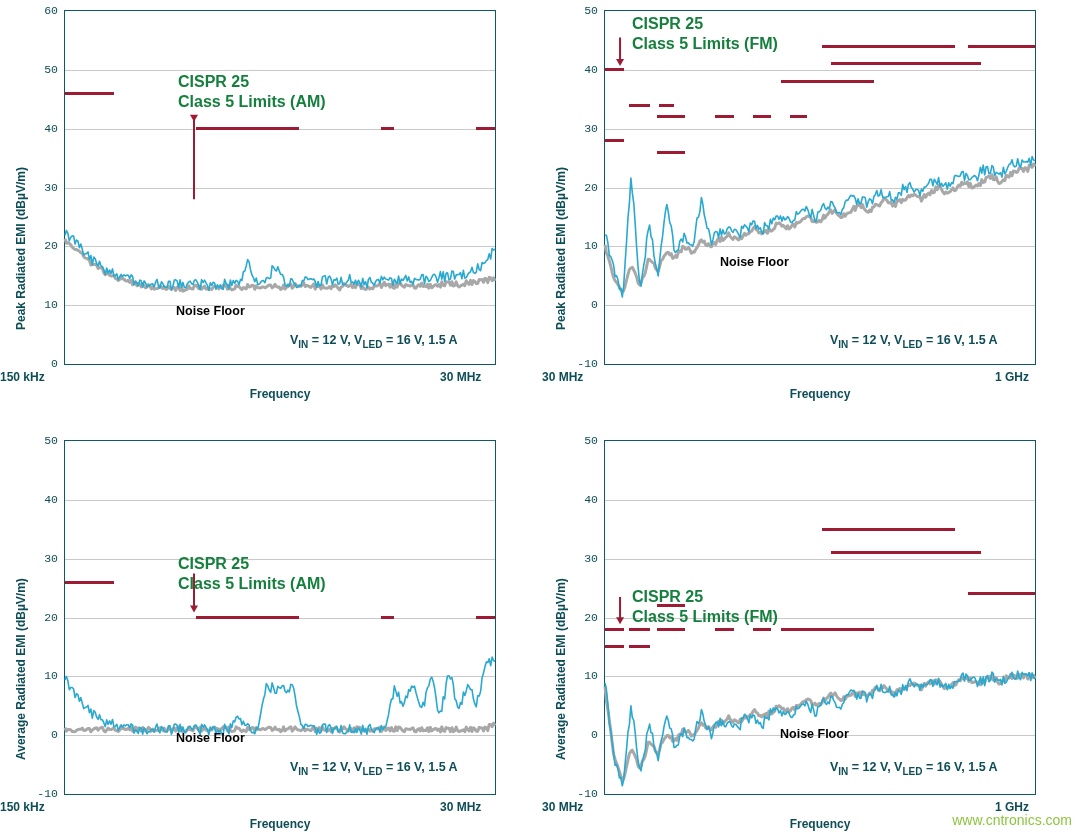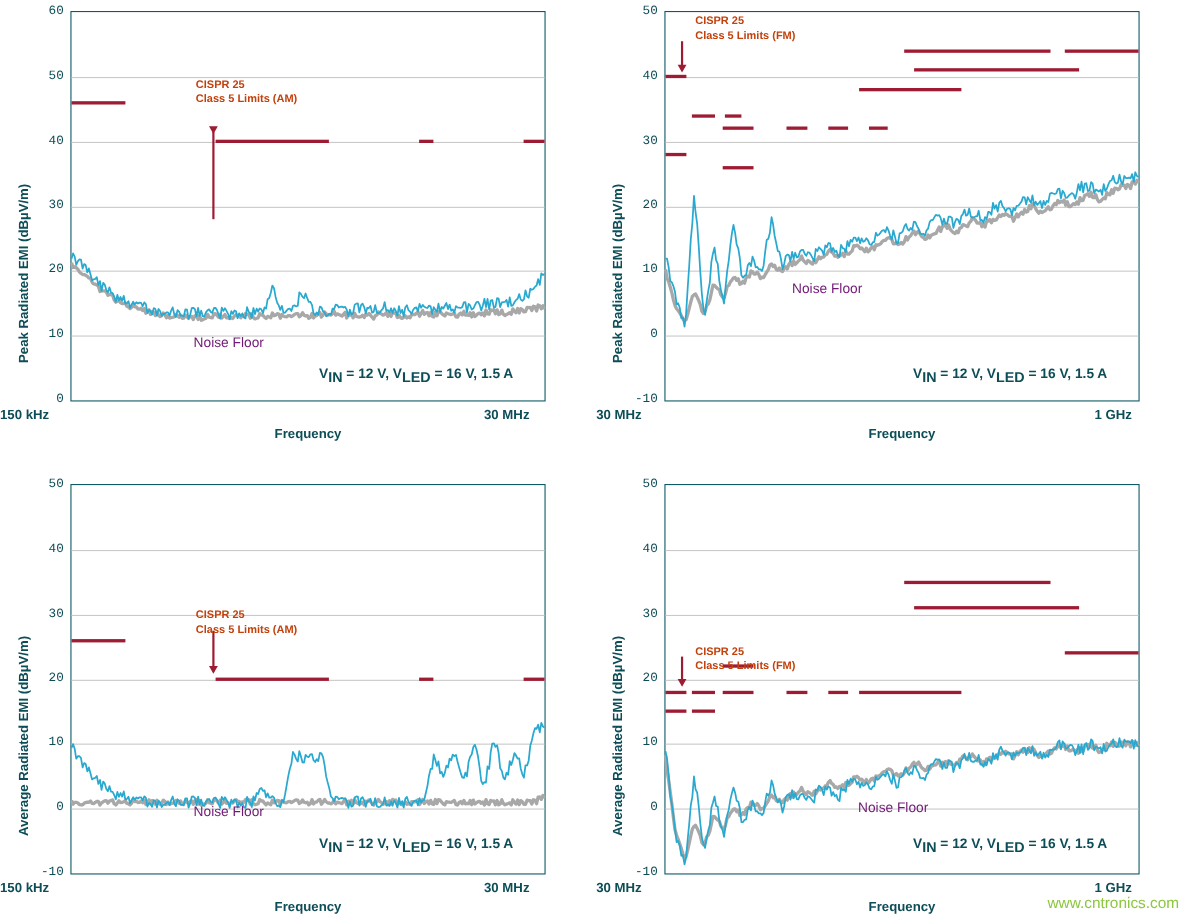--- a/index.html
+++ b/index.html
@@ -6,24 +6,24 @@
   body{width:1080px;height:832px;font-family:"Liberation Sans",sans-serif;position:relative;overflow:hidden;}
   .grid-wrap{position:absolute;inset:0;}
   .panel{position:absolute;}
   .plot{position:absolute;border:1.5px solid #0d5a66;background:#fff;box-sizing:border-box;}
   .gridline{position:absolute;left:0;right:0;height:1px;background:#c9c9c9;}
   .ytick{position:absolute;right:0;transform:translateY(-50%);font-size:11.5px;color:#0d4d57;text-align:right;font-family:Liberation Mono, monospace;}
   .ylabel{position:absolute;font-size:12px;font-weight:bold;color:#0d4d57;transform-origin:left top;white-space:nowrap;}
   .xlabel{position:absolute;font-size:12px;font-weight:bold;color:#0d4d57;text-align:center;}
   .xend{position:absolute;font-size:12px;font-weight:bold;color:#0d4d57;white-space:nowrap;}
   .limit{position:absolute;background:#9e1b34;height:3px;}
-  .ann{position:absolute;color:#c2410c;font-size:10px;font-weight:bold;line-height:1.25;white-space:nowrap;}
-  .noise{position:absolute;color:#701a75;font-size:12.5px;font-weight:normal;}
+  .ann{position:absolute;color:#15803d;font-size:16px;font-weight:bold;line-height:1.25;white-space:nowrap;}
+  .noise{position:absolute;color:#000000;font-size:12.5px;font-weight:bold;}
   .cond{position:absolute;color:#0d4d57;font-size:12.5px;font-weight:bold;white-space:nowrap;}
-  .cond sub{font-size:13px;}
+  .cond sub{font-size:10px;}
   svg{position:absolute;left:0;top:0;overflow:visible;}
   .watermark{position:absolute;right:8px;bottom:4px;color:#8cc63f;font-size:14px;font-family:"Liberation Sans",sans-serif;}
 </style>
 </head>
 <body>
 
 <div class="grid-wrap">
 
   <div class="panel" style="left:0;top:0;width:540px;height:410px;">
     <div class="ylabel" style="left:14px;top:330px;transform:rotate(-90deg);">Peak Radiated EMI (dBµV/m)</div>

